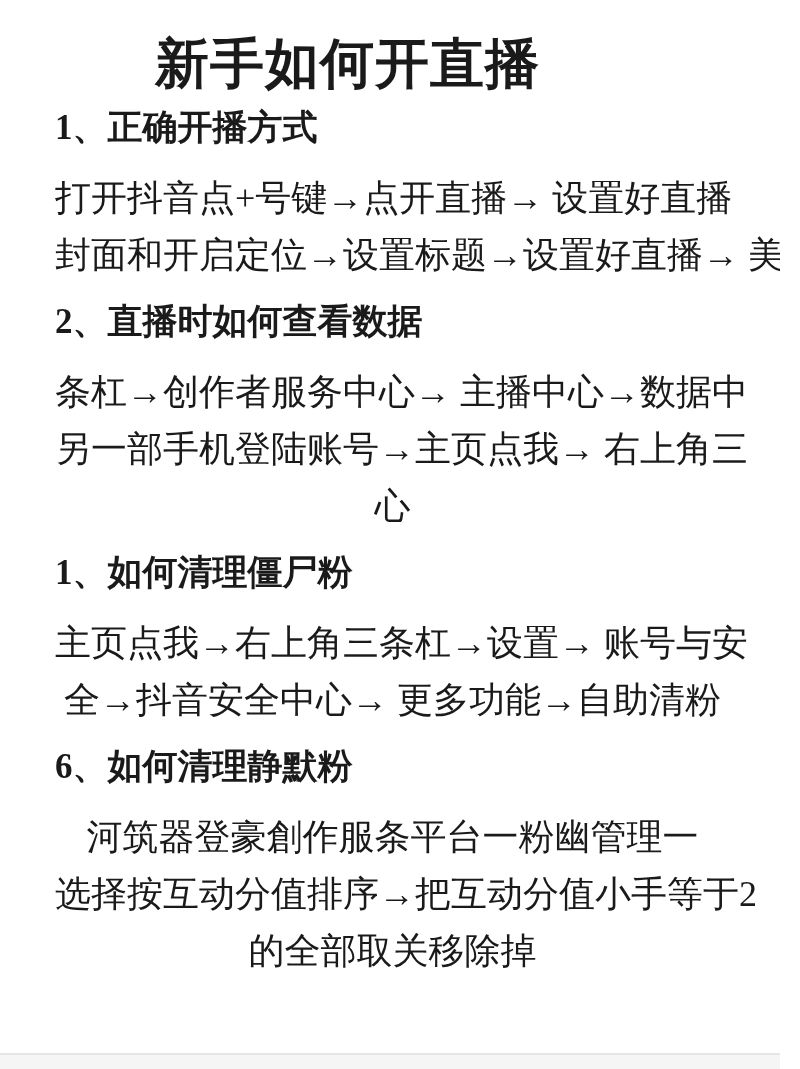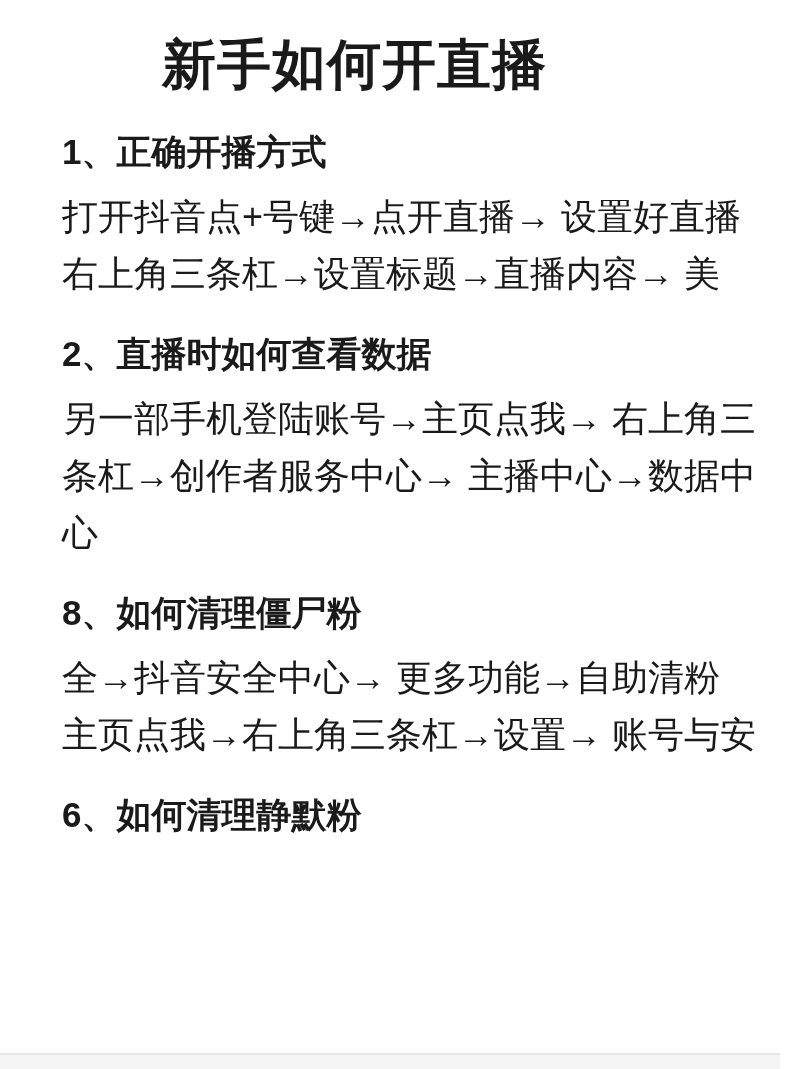--- a/index.html
+++ b/index.html
@@ -3,47 +3,47 @@
 <meta charset="utf-8">
 <style>
   * { margin: 0; padding: 0; box-sizing: border-box; }
   html, body { background: #ffffff; }
   .page {
     position: relative;
     width: 780px;
     height: 1069px;
     background: #ffffff;
     overflow: hidden;
-    font-family: Liberation Sans, sans-serif;
+    font-family: Liberation Serif, serif;
     color: #1a1a1a;
-    padding-left: 7px;
   }
   .content {
     padding: 30px 50px 0 55px;
   }
   .doc-title {
     font-size: 54px;
     font-weight: 900;
     line-height: 68px;
     letter-spacing: 1px;
     margin-left: 100px;
     white-space: nowrap;
   }
   .section-heading {
     font-size: 35px;
     font-weight: 700;
     line-height: 44px;
-    margin-top: 30px;
+    margin-top: 16px;
     white-space: nowrap;
   }
   .section-heading.first {
-    margin-top: 32px;
+    margin-top: 8px;
   }
   .para {
-    margin-top: 14px;
+    margin-top: 20px;
+    text-align: center;
   }
   .para-line {
     font-size: 36px;
     font-weight: 400;
     line-height: 57px;
     white-space: nowrap;
   }
   .bottom-band {
     position: absolute;
     left: 0;
@@ -59,41 +59,46 @@
 
 <div class="page">
   <div class="content">
 
     <h1 class="doc-title">新手如何开直播</h1>
 
     <div>
       <h2 class="section-heading first">1、正确开播方式</h2>
       <div class="para">
         <div class="para-line">打开抖音点+号键→点开直播→ 设置好直播</div>
-        <div class="para-line">右上角三条杠→设置标题→直播内容→ 美</div>
+        <div class="para-line">封面和开启定位→设置标题→设置好直播→ 美</div>
       </div>
     </div>
 
     <div>
       <h2 class="section-heading">2、直播时如何查看数据</h2>
       <div class="para">
+        <div class="para-line">条杠→创作者服务中心→ 主播中心→数据中</div>
         <div class="para-line">另一部手机登陆账号→主页点我→ 右上角三</div>
-        <div class="para-line">条杠→创作者服务中心→ 主播中心→数据中</div>
         <div class="para-line">心</div>
       </div>
     </div>
 
     <div>
-      <h2 class="section-heading">8、如何清理僵尸粉</h2>
+      <h2 class="section-heading">1、如何清理僵尸粉</h2>
       <div class="para">
+        <div class="para-line">主页点我→右上角三条杠→设置→ 账号与安</div>
         <div class="para-line">全→抖音安全中心→ 更多功能→自助清粉</div>
-        <div class="para-line">主页点我→右上角三条杠→设置→ 账号与安</div>
       </div>
     </div>
 
     <div>
       <h2 class="section-heading">6、如何清理静默粉</h2>
+      <div class="para">
+        <div class="para-line">河筑器登豪創作服条平台一粉幽管理一</div>
+        <div class="para-line">选择按互动分值排序→把互动分值小手等于2</div>
+        <div class="para-line">的全部取关移除掉</div>
+      </div>
     </div>
 
   </div>
 
   <div class="bottom-band"></div>
 </div>
 
 </body></html>

